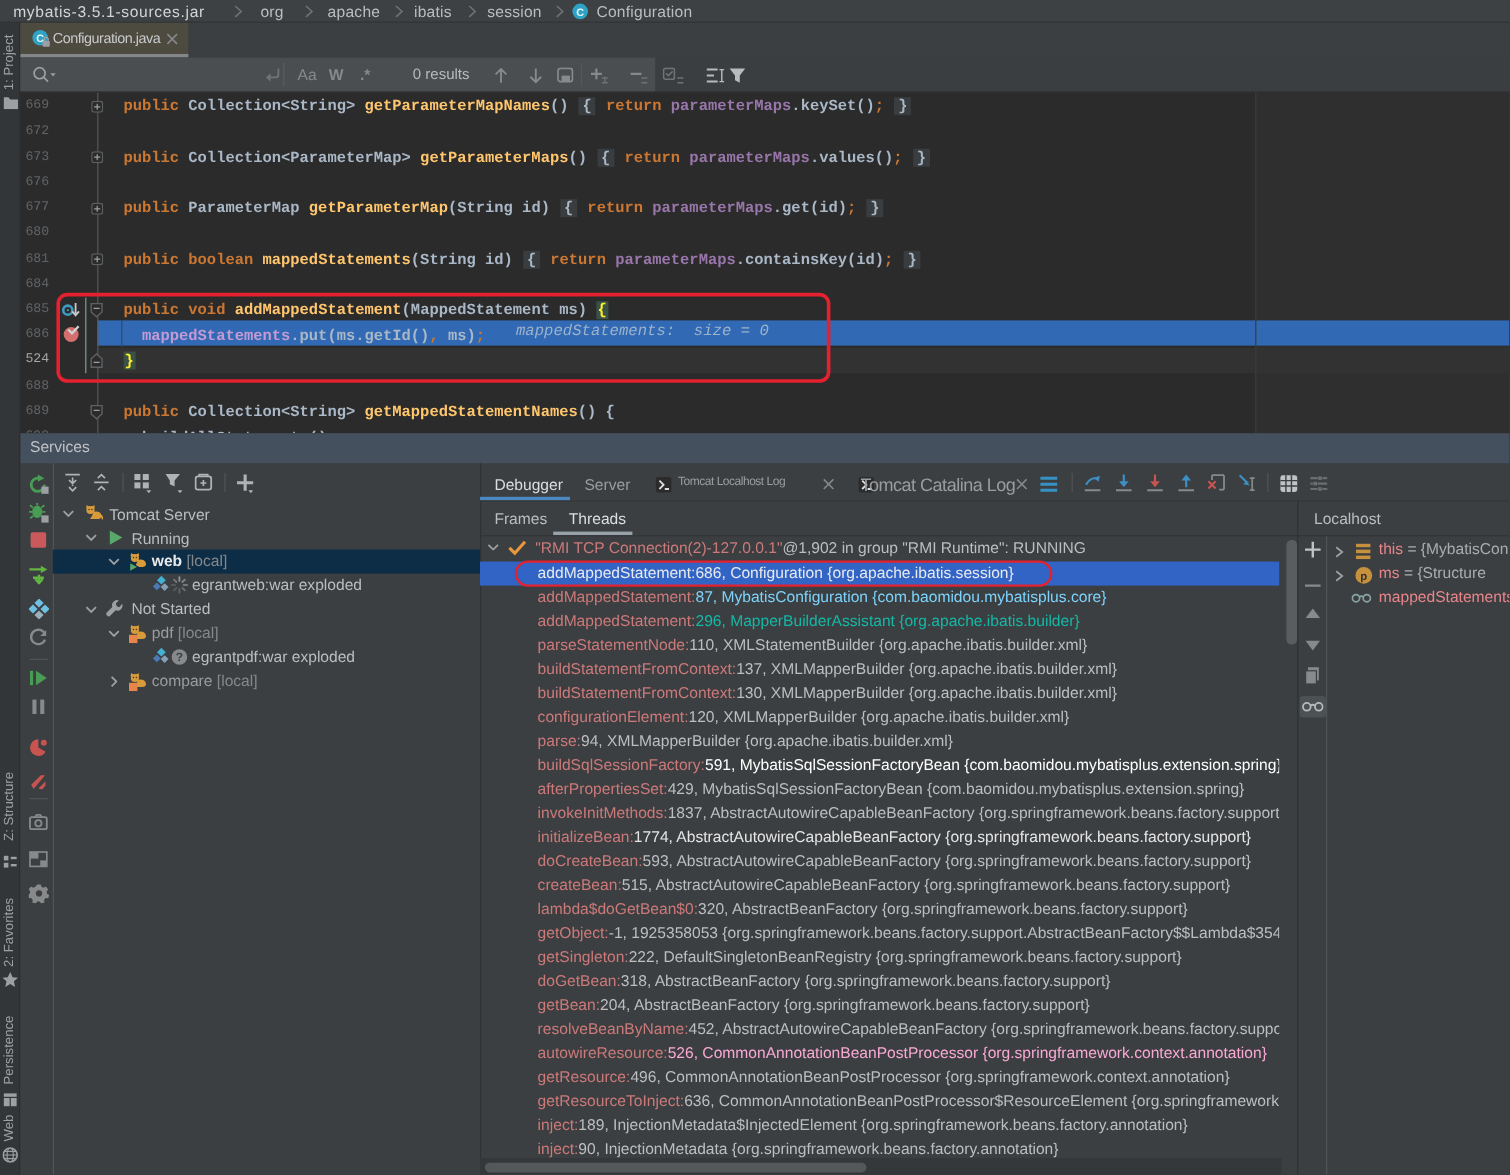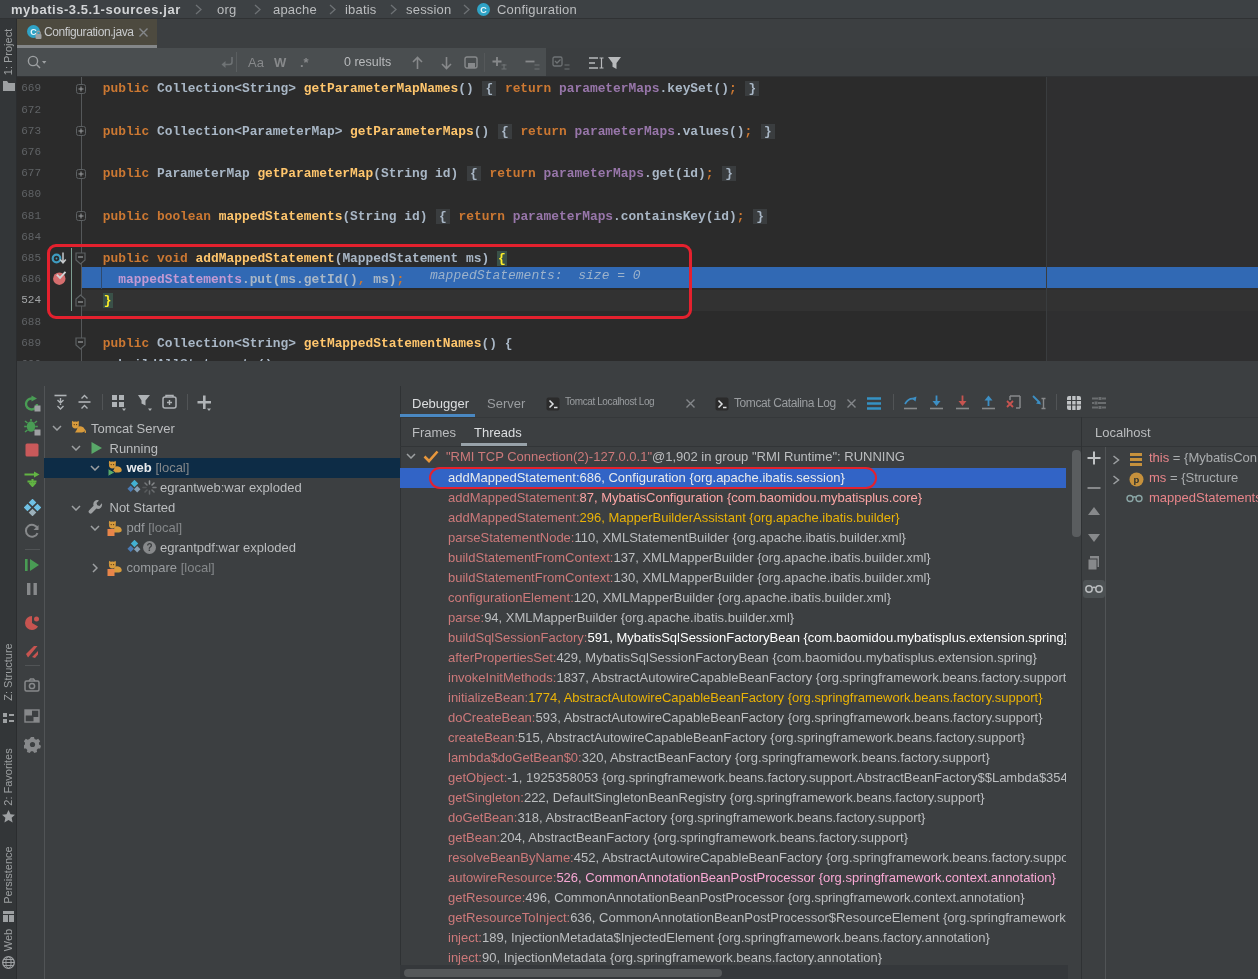--- a/index.html
+++ b/index.html
@@ -52,21 +52,21 @@
 #dbg-ul{position:absolute;left:383px;top:53px;width:75px;height:3px;background:#4a88c2}
 #thr-ul{position:absolute;left:444px;top:82px;width:66px;height:3px;background:#98a2a9}
 #vscroll{position:absolute;left:1055px;top:89px;width:9px;height:87px;background:#5a5d5f;border-radius:4px}
 #hscroll-track{position:absolute;left:383px;top:604px;width:668px;height:14px;background:#35383b}
 #hscroll{position:absolute;left:387px;top:608px;width:318px;height:8px;background:#55585a;border-radius:4px}
 </style>
 </head>
 <body>
 
 <div class="abs" id="crumbs">
-  <span style="left:11px;top:1.5px;font-weight:bold;color:#d2d4d6;letter-spacing:0.55px">mybatis-3.5.1-sources.jar</span>
+  <span style="left:11px;top:1.5px;font-weight:normal;color:#d2d4d6;letter-spacing:0.55px">mybatis-3.5.1-sources.jar</span>
   <svg style="position:absolute;left:195px;top:4px" width="7" height="11" viewBox="0 0 7 11">
       <path d="M1 1 L6 5.5 L1 10" fill="none" stroke="#6e7275" stroke-width="1.3"></path>
     </svg>
   <span style="left:217px">org</span>
   <svg style="position:absolute;left:254px;top:4px" width="7" height="11" viewBox="0 0 7 11">
       <path d="M1 1 L6 5.5 L1 10" fill="none" stroke="#6e7275" stroke-width="1.3"></path>
     </svg>
   <span style="left:273px">apache</span>
   <svg style="position:absolute;left:329px;top:4px" width="7" height="11" viewBox="0 0 7 11">
       <path d="M1 1 L6 5.5 L1 10" fill="none" stroke="#6e7275" stroke-width="1.3"></path>
@@ -258,20 +258,23 @@
     <span class="fb">mappedStatements</span>.put(ms.getId()<span class="k">,</span> ms)<span class="k">;</span>
   <span class="mb">}</span>
 
 <span class="k">  public</span> Collection&lt;String&gt; <span class="m">getMappedStatementNames</span>() {
     buildAllStatements()<span class="k">;</span></div>
   <div id="hint">mappedStatements:  size = 0</div>
   <div class="redbox" style="left:30px;top:166.5px;width:645px;height:75px"></div>
 </div>
 
 <div class="abs" id="services">
+  <div id="svchead">
+      <span style="position:absolute;left:8px;top:4px">Services</span>
+    </div>
   <div id="lcol-sep"></div>
   <div id="tree-sep"></div>
 
   <svg style="position:absolute;left:7px;top:34px" width="17" height="17" viewBox="0 0 17 17">
       <path d="M13 9 A5.5 5.5 0 1 1 8 3.5 l2 0" fill="none" stroke="#499c54" stroke-width="2.4"></path>
       <path d="M7.5 0.5 l5.5 3 -5.5 3z" fill="#499c54"></path>
       <rect x="10.5" y="10.5" width="6" height="6" fill="#9da0a2"></rect>
     </svg>
   <svg style="position:absolute;left:7px;top:58px" width="17" height="17" viewBox="0 0 17 17">
       <ellipse cx="7" cy="7.5" rx="4.2" ry="5.2" fill="#499c54"></ellipse>
@@ -466,21 +469,21 @@
     </svg>
   <div class="uitext graytxt" style="left:548px;top:35px;font-size:10px;letter-spacing:-0.4px">Tomcat Localhost Log</div>
   <svg style="position:absolute;left:668px;top:37px" width="11" height="11" viewBox="0 0 11 11">
       <path d="M1.5 1.5 L9.5 9.5 M9.5 1.5 L1.5 9.5" stroke="#84878a" stroke-width="1.4"></path>
     </svg>
   <svg style="position:absolute;left:698px;top:36px" width="14" height="14" viewBox="0 0 14 14">
       <rect x="0.5" y="0.5" width="13" height="13" rx="2" fill="#2b2b2b"></rect>
       <path d="M3.5 3.5 L7 7 L3.5 10.5" fill="none" stroke="#dcdee0" stroke-width="1.5"></path>
       <path d="M8 10.5 h3.5" stroke="#dcdee0" stroke-width="1.5"></path>
     </svg>
-  <div class="uitext graytxt" style="left:717px;top:35px;font-size:12px;letter-spacing:-0.4px">Tomcat Catalina Log</div>
+  <div class="uitext graytxt" style="left:700px;top:35px;font-size:15px;letter-spacing:-0.4px">Tomcat Catalina Log</div>
   <svg style="position:absolute;left:829px;top:37px" width="11" height="11" viewBox="0 0 11 11">
       <path d="M1.5 1.5 L9.5 9.5 M9.5 1.5 L1.5 9.5" stroke="#84878a" stroke-width="1.4"></path>
     </svg>
   <svg style="position:absolute;left:849px;top:35px" width="16" height="15" viewBox="0 0 16 15">
       <path d="M1 2.5 h14 M1 7.5 h14 M1 12.5 h14" stroke="#3592c4" stroke-width="2.6"></path>
     </svg>
   <div style="position:absolute;left:876px;top:33px;width:1px;height:16px;background:#515456"></div>
   <svg style="position:absolute;left:886px;top:34px" width="15" height="15" viewBox="0 0 15 15">
       <path d="M1 13.5 h13" stroke="#87898b" stroke-width="1.6"></path>
       <path d="M2 9 Q6 2 12 4" fill="none" stroke="#3d8fc4" stroke-width="1.8"></path>
@@ -538,31 +541,31 @@
       <path d="M1 1 L5 5 L9 1" fill="none" stroke="#9da0a2" stroke-width="1.5"></path>
     </svg>
   <svg style="position:absolute;left:406px;top:89px" width="16" height="13" viewBox="0 0 16 13">
       <path d="M1.5 6.5 L6 11 L14.5 1.5" fill="none" stroke="#e8973c" stroke-width="2.6"></path>
     </svg>
   <div class="row" style="left:429px;top:87.5px"><span class="salmon">"RMI TCP Connection(2)-127.0.0.1"</span><span style="color:#bcbec0">@1,902 in group "RMI Runtime": RUNNING</span></div>
 
   <div class="framesel"></div>
   <div id="frames" style="position:absolute;left:383px;top:106.5px;width:666px;height:500px;overflow:hidden">
 <div class="row" style="left:48px;top:2.5px;color:#e8eaec">addMappedStatement:686, Configuration {org.apache.ibatis.session}</div>
-<div class="row" style="left:48px;top:22.5px"><span class="salmon">addMappedStatement:</span><span style="color:#fca5a5">87, MybatisConfiguration {com.baomidou.mybatisplus.core}</span></div>
-<div class="row" style="left:48px;top:42.5px"><span class="salmon">addMappedStatement:</span><span style="color:#eab308">296, MapperBuilderAssistant {org.apache.ibatis.builder}</span></div>
+<div class="row" style="left:48px;top:22.5px"><span class="salmon">addMappedStatement:</span><span style="color:#7dd3fc">87, MybatisConfiguration {com.baomidou.mybatisplus.core}</span></div>
+<div class="row" style="left:48px;top:42.5px"><span class="salmon">addMappedStatement:</span><span style="color:#14b8a6">296, MapperBuilderAssistant {org.apache.ibatis.builder}</span></div>
 <div class="row" style="left:48px;top:62.5px"><span class="salmon">parseStatementNode:</span><span style="color:#bcbec0">110, XMLStatementBuilder {org.apache.ibatis.builder.xml}</span></div>
 <div class="row" style="left:48px;top:82.5px"><span class="salmon">buildStatementFromContext:</span><span style="color:#bcbec0">137, XMLMapperBuilder {org.apache.ibatis.builder.xml}</span></div>
 <div class="row" style="left:48px;top:102.5px"><span class="salmon">buildStatementFromContext:</span><span style="color:#bcbec0">130, XMLMapperBuilder {org.apache.ibatis.builder.xml}</span></div>
 <div class="row" style="left:48px;top:122.5px"><span class="salmon">configurationElement:</span><span style="color:#bcbec0">120, XMLMapperBuilder {org.apache.ibatis.builder.xml}</span></div>
 <div class="row" style="left:48px;top:142.5px"><span class="salmon">parse:</span><span style="color:#bcbec0">94, XMLMapperBuilder {org.apache.ibatis.builder.xml}</span></div>
 <div class="row" style="left:48px;top:162.5px"><span class="salmon">buildSqlSessionFactory:</span><span style="color:#ffffff">591, MybatisSqlSessionFactoryBean {com.baomidou.mybatisplus.extension.spring}</span></div>
 <div class="row" style="left:48px;top:182.5px"><span class="salmon">afterPropertiesSet:</span><span style="color:#bcbec0">429, MybatisSqlSessionFactoryBean {com.baomidou.mybatisplus.extension.spring}</span></div>
 <div class="row" style="left:48px;top:202.5px"><span class="salmon">invokeInitMethods:</span><span style="color:#bcbec0">1837, AbstractAutowireCapableBeanFactory {org.springframework.beans.factory.support}</span></div>
-<div class="row" style="left:48px;top:222.5px"><span class="salmon">initializeBean:</span><span style="color:#eab308">1774, AbstractAutowireCapableBeanFactory {org.springframework.beans.factory.support}</span></div>
+<div class="row" style="left:48px;top:222.5px"><span class="salmon">initializeBean:</span><span style="color:#e5e5e5">1774, AbstractAutowireCapableBeanFactory {org.springframework.beans.factory.support}</span></div>
 <div class="row" style="left:48px;top:242.5px"><span class="salmon">doCreateBean:</span><span style="color:#bcbec0">593, AbstractAutowireCapableBeanFactory {org.springframework.beans.factory.support}</span></div>
 <div class="row" style="left:48px;top:262.5px"><span class="salmon">createBean:</span><span style="color:#bcbec0">515, AbstractAutowireCapableBeanFactory {org.springframework.beans.factory.support}</span></div>
 <div class="row" style="left:48px;top:282.5px"><span class="salmon">lambda$doGetBean$0:</span><span style="color:#bcbec0">320, AbstractBeanFactory {org.springframework.beans.factory.support}</span></div>
 <div class="row" style="left:48px;top:302.5px"><span class="salmon">getObject:</span><span style="color:#bcbec0">-1, 1925358053 {org.springframework.beans.factory.support.AbstractBeanFactory$$Lambda$354}</span></div>
 <div class="row" style="left:48px;top:322.5px"><span class="salmon">getSingleton:</span><span style="color:#bcbec0">222, DefaultSingletonBeanRegistry {org.springframework.beans.factory.support}</span></div>
 <div class="row" style="left:48px;top:342.5px"><span class="salmon">doGetBean:</span><span style="color:#bcbec0">318, AbstractBeanFactory {org.springframework.beans.factory.support}</span></div>
 <div class="row" style="left:48px;top:362.5px"><span class="salmon">getBean:</span><span style="color:#bcbec0">204, AbstractBeanFactory {org.springframework.beans.factory.support}</span></div>
 <div class="row" style="left:48px;top:382.5px"><span class="salmon">resolveBeanByName:</span><span style="color:#bcbec0">452, AbstractAutowireCapableBeanFactory {org.springframework.beans.factory.support}</span></div>
 <div class="row" style="left:48px;top:402.5px"><span class="salmon">autowireResource:</span><span style="color:#f9a8d4">526, CommonAnnotationBeanPostProcessor {org.springframework.context.annotation}</span></div>
 <div class="row" style="left:48px;top:422.5px"><span class="salmon">getResource:</span><span style="color:#bcbec0">496, CommonAnnotationBeanPostProcessor {org.springframework.context.annotation}</span></div>

